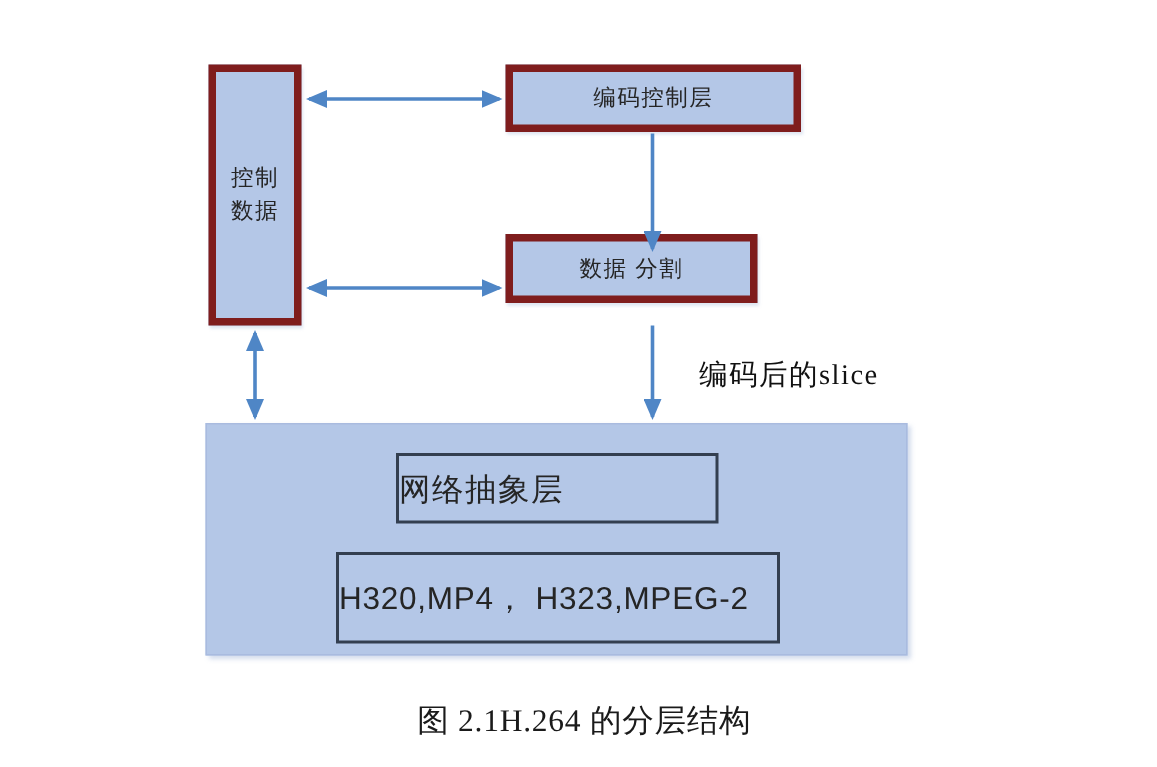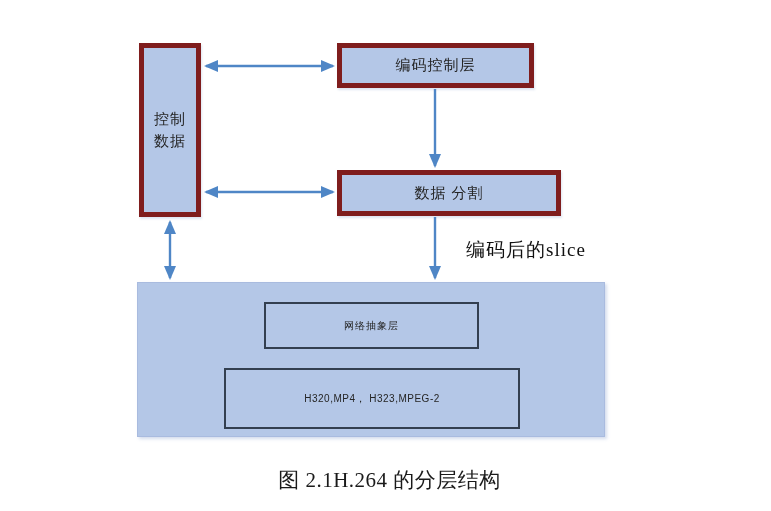--- a/index.html
+++ b/index.html
@@ -29,32 +29,31 @@
     letter-spacing: 1px;
     text-align: right;
   }
   .inner-box {
     position: absolute;
     background: #b4c7e7;
     border: 2px solid #333f50;
     box-sizing: border-box;
     display: flex;
     align-items: center;
-    justify-content: center;
     color: #252525;
-    font-size: 10px;
+    font-size: 21px;
     letter-spacing: 1px;
   }
   #box-control {
     left: 139px; top: 43px; width: 62px; height: 174px;
     flex-direction: column;
     line-height: 1.5;
   }
   #box-encode-control { left: 337px; top: 43px; width: 197px; height: 45px; }
-  #box-data-partition { left: 337px; top: 170px; width: 224px; height: 46px; }
+  #box-data-partition { left: 337px; top: 156px; width: 168px; height: 46px; }
   #box-bottom-layer {
     left: 137px; top: 282px; width: 468px; height: 155px;
     background: #b4c7e7;
     border: 1px solid #a9bbdf;
     box-shadow: 2px 2px 3px rgba(160,180,215,0.45);
     position: absolute;
     box-sizing: border-box;
   }
   #box-nal  { left: 126px; top: 19px; width: 215px; height: 47px; }
   #box-protocols { left: 86px; top: 85px; width: 296px; height: 61px; letter-spacing: 0.5px; }

